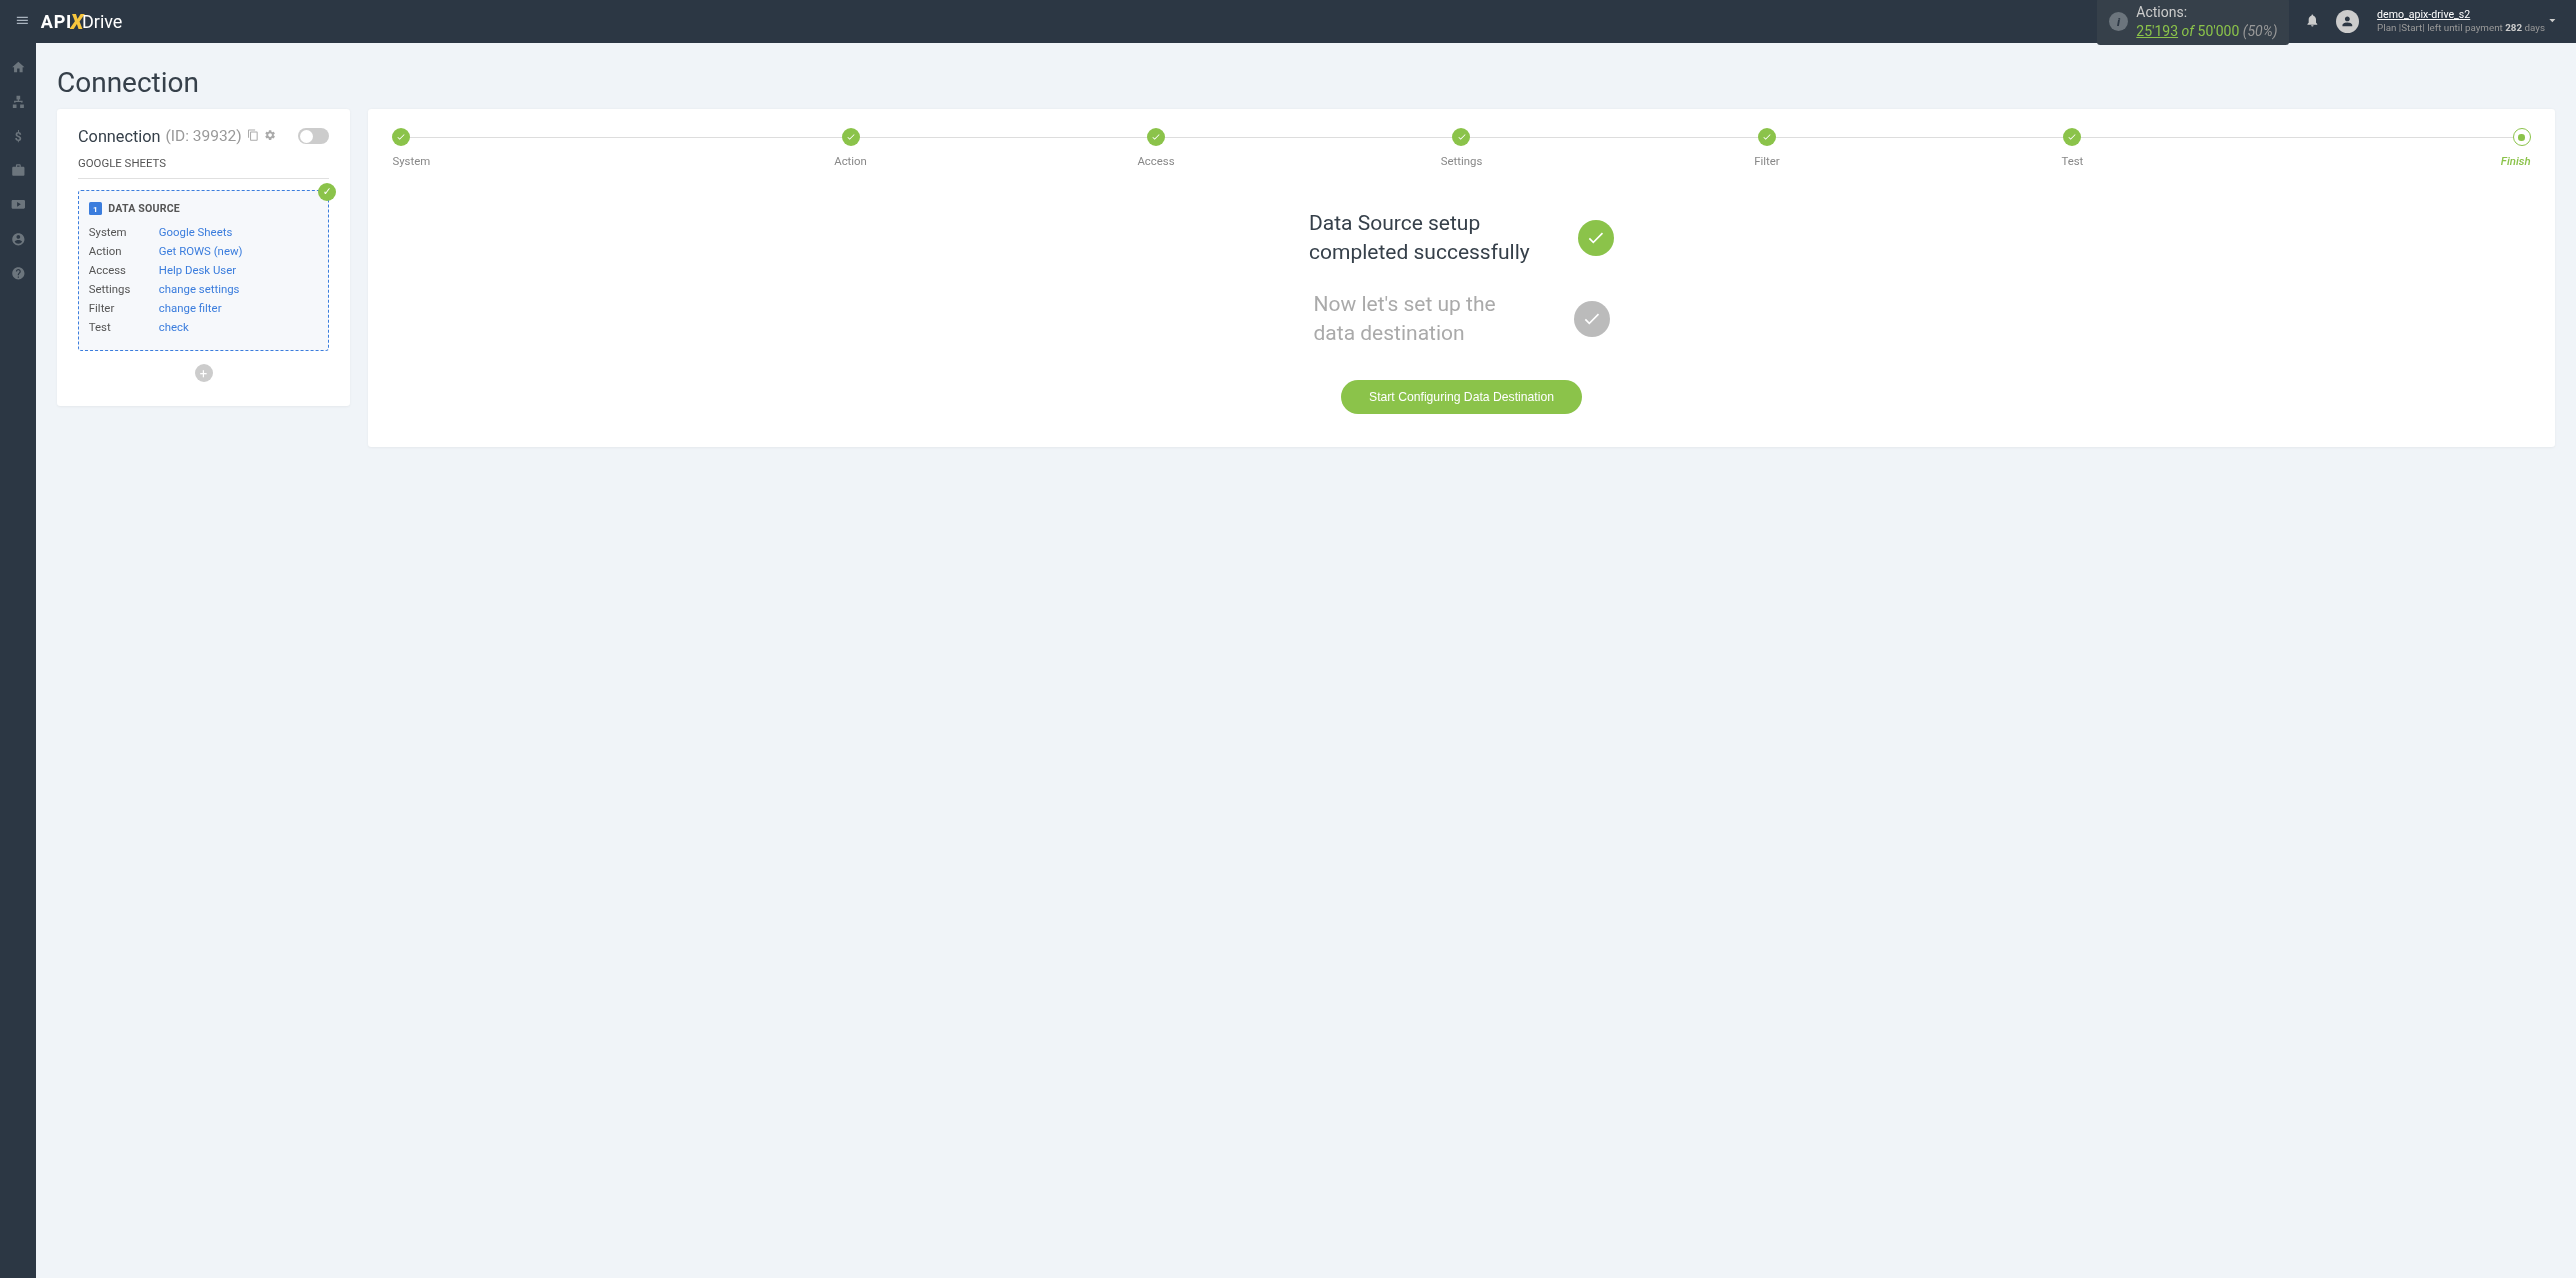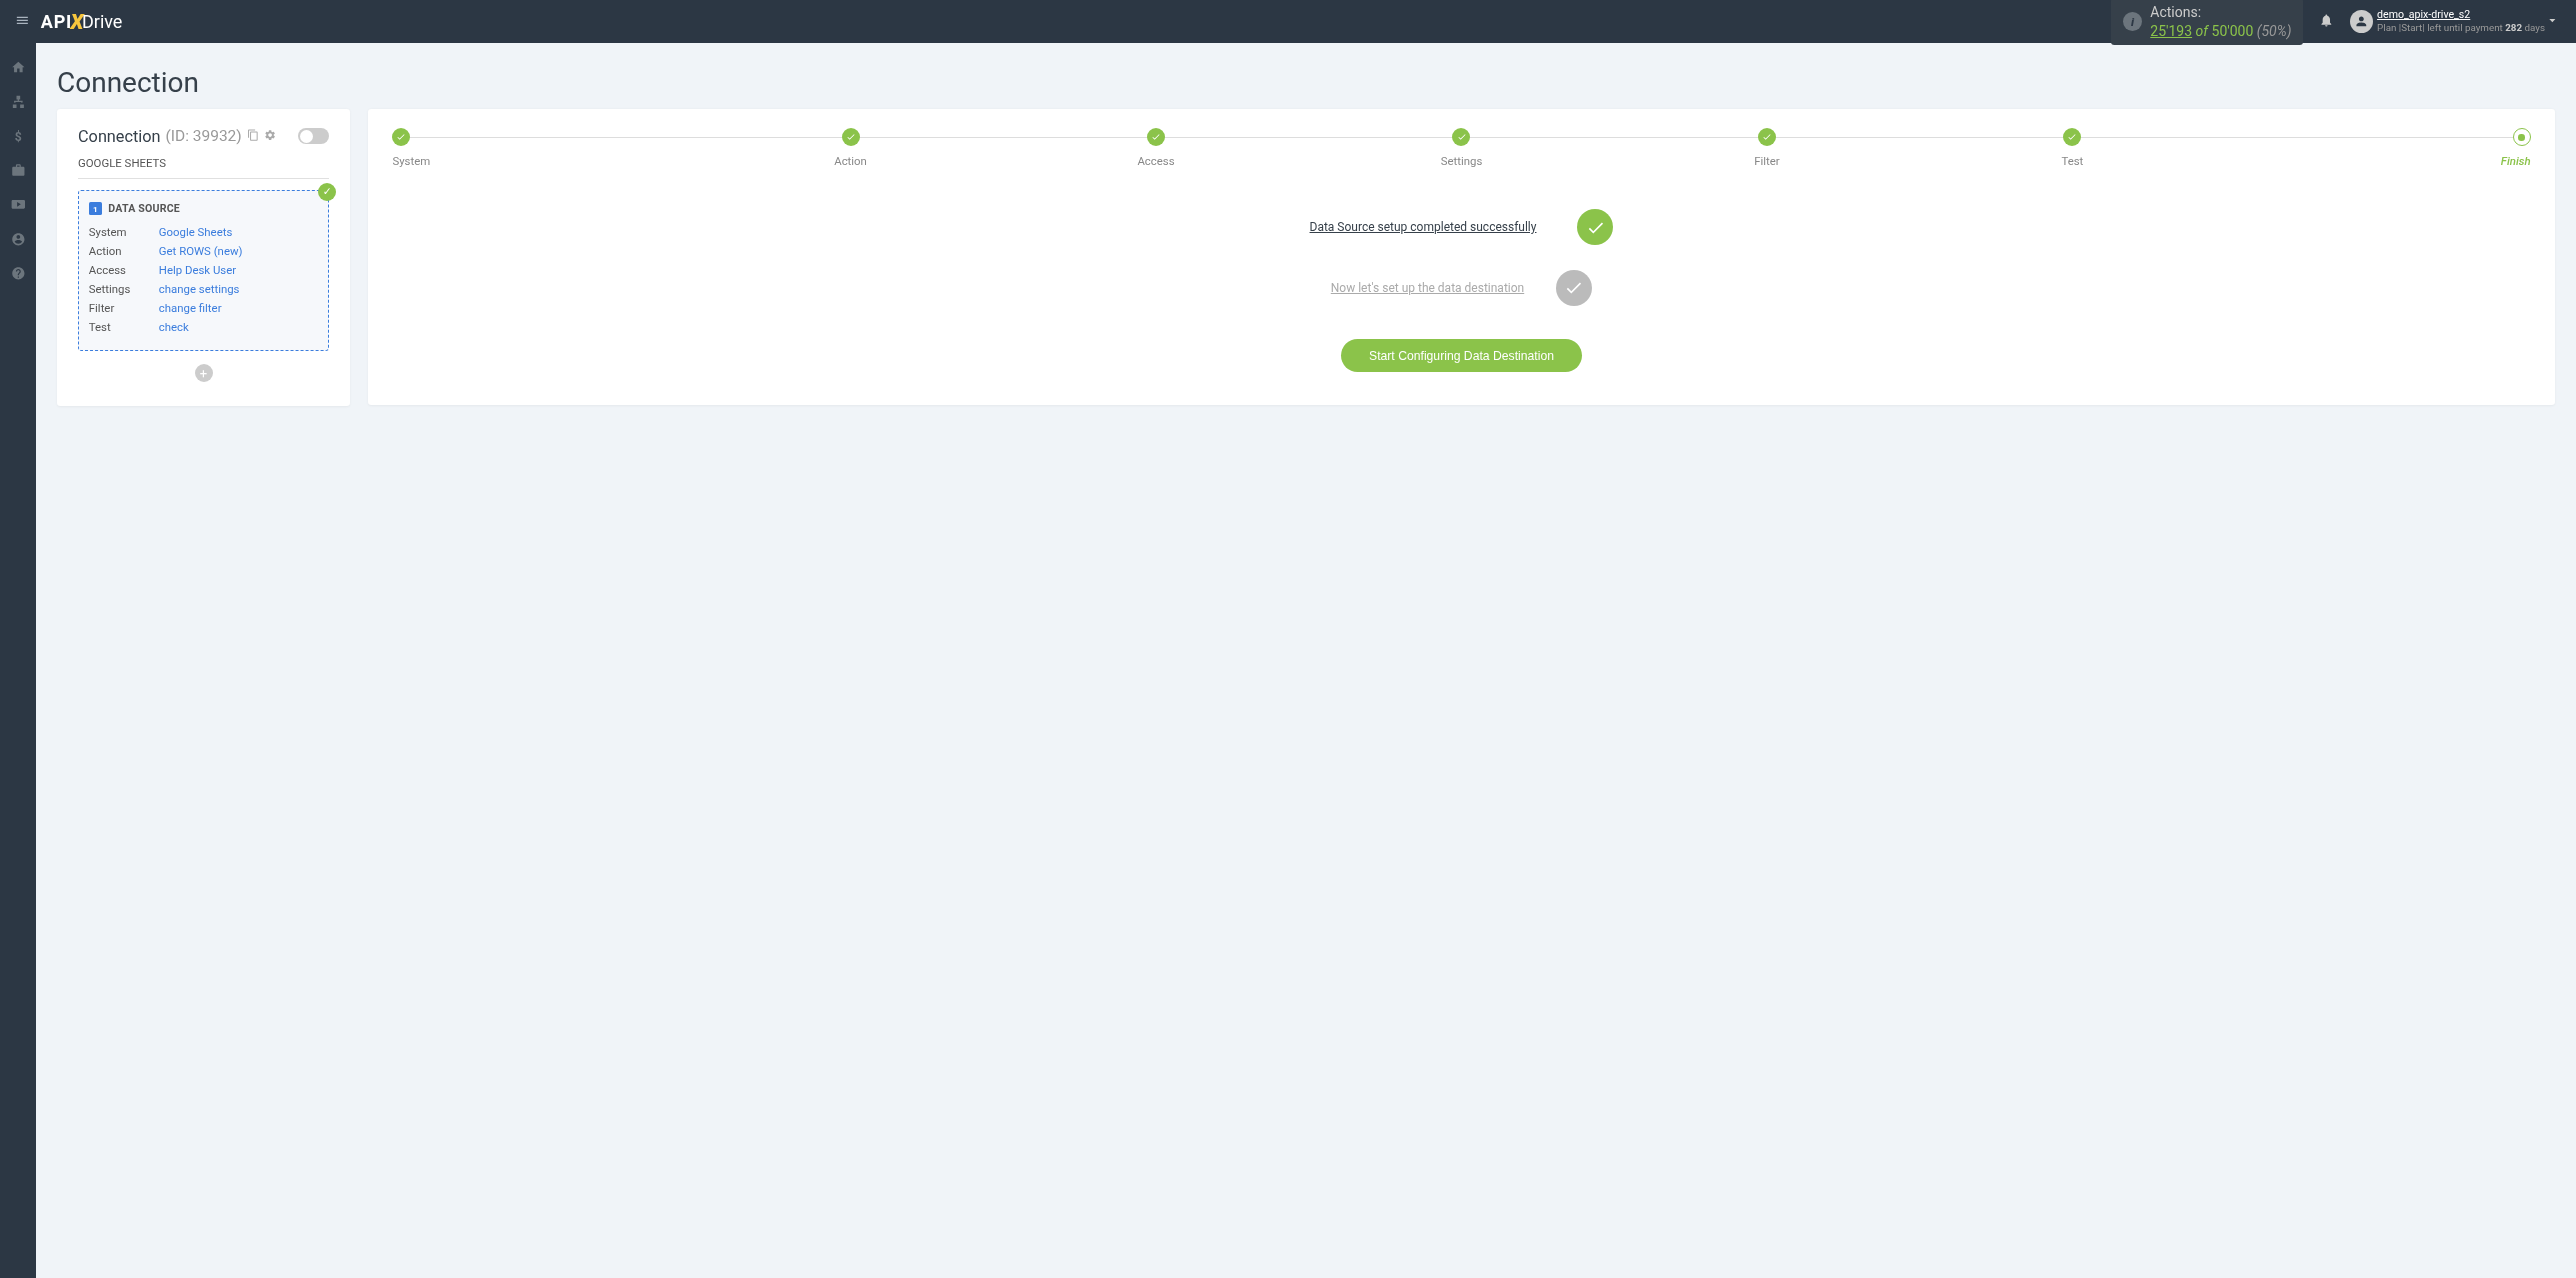--- a/index.html
+++ b/index.html
@@ -15,21 +15,21 @@
 .header-spacer { flex: 1; }
 .actions-box { background: #36404a; border-radius: 3.3px; padding: 4.9px 11.4px; display: flex; align-items: center; gap: 8.1px; margin-right: 16.3px; }
 .info-icon { width: 19.5px; height: 19.5px; background: #6c757d; border-radius: 50%; display: flex; align-items: center; justify-content: center; color: #2c3744; font-weight: 900; font-style: italic; font-size: 11.4px; }
 .actions-text { font-size: 14px; line-height: 1.3; }
 .actions-label { color: #ccc; }
 .actions-used { color: #8bc34a; text-decoration: underline; }
 .actions-of { color: #8bc34a; font-style: italic; }
 .actions-total { color: #8bc34a; }
 .actions-pct { color: #999; font-style: italic; }
 .bell { color: #ccc; margin-right: 16.3px; cursor: pointer; }
-.user-area { display: flex; align-items: center; gap: 4px; }
+.user-area { display: flex; align-items: center; gap: 18px; }
 .avatar { width: 23px; height: 23px; background: #ccc; border-radius: 50%; display: flex; align-items: center; justify-content: center; }
 .avatar svg { width: 14.7px; height: 14.7px; fill: #2c3744; }
 .user-info { font-size: 10.6px; line-height: 1.3; }
 .user-name { color: #fff; text-decoration: underline; }
 .user-plan { color: #999; font-size: 9.8px; }
 .user-plan b { color: #ccc; }
 .chevron { color: #ccc; margin-left: auto; margin-right: 6.5px; cursor: pointer; }
 
 
 .sidebar { position: fixed; left: 0; top: 43px; bottom: 0; width: 36px; background: #2c3744; display: flex; flex-direction: column; align-items: center; padding-top: 16.3px; gap: 18px; }
@@ -77,21 +77,21 @@
 .step:last-child { text-align: right; }
 .step-line { position: absolute; top: 9px; left: 0; right: 0; height: 0.8px; background: #ddd; z-index: 0; }
 .step-circle { width: 18px; height: 18px; border-radius: 50%; display: inline-flex; align-items: center; justify-content: center; position: relative; z-index: 1; background: #fff; }
 .step-circle.done { background: #8bc34a; color: #fff; }
 .step-circle.current { border: 1.6px solid #8bc34a; }
 .step-circle.current::after { content: ''; width: 6.5px; height: 6.5px; background: #8bc34a; border-radius: 50%; }
 .step-label { margin-top: 8.1px; font-size: 11.4px; color: #888; }
 .step-label.active { color: #8bc34a; font-weight: 500; font-style: italic; }
 
 .status-block { display: flex; align-items: center; justify-content: center; gap: 33px; margin-bottom: 24.4px; }
-.status-text { font-size: 12px; line-height: 1.35; max-width: 228px; text-decoration: underline; }
+.status-text { font-size: 21px; line-height: 1.35; max-width: 228px; }
 .status-text.muted { color: #aaa; }
 .status-check { width: 36px; height: 36px; border-radius: 50%; display: flex; align-items: center; justify-content: center; color: #fff; }
 .status-check.green { background: #8bc34a; }
 .status-check.gray { background: #bbb; }
 
 .cta-btn { display: block; margin: 33px auto 0; background: #8bc34a; color: #fff; border: none; border-radius: 18px; padding: 9.8px 28px; font-size: 12.2px; cursor: pointer; }
 
 .icon-svg { width: 14.7px; height: 14.7px; fill: currentColor; }
 </style>
 </head>

